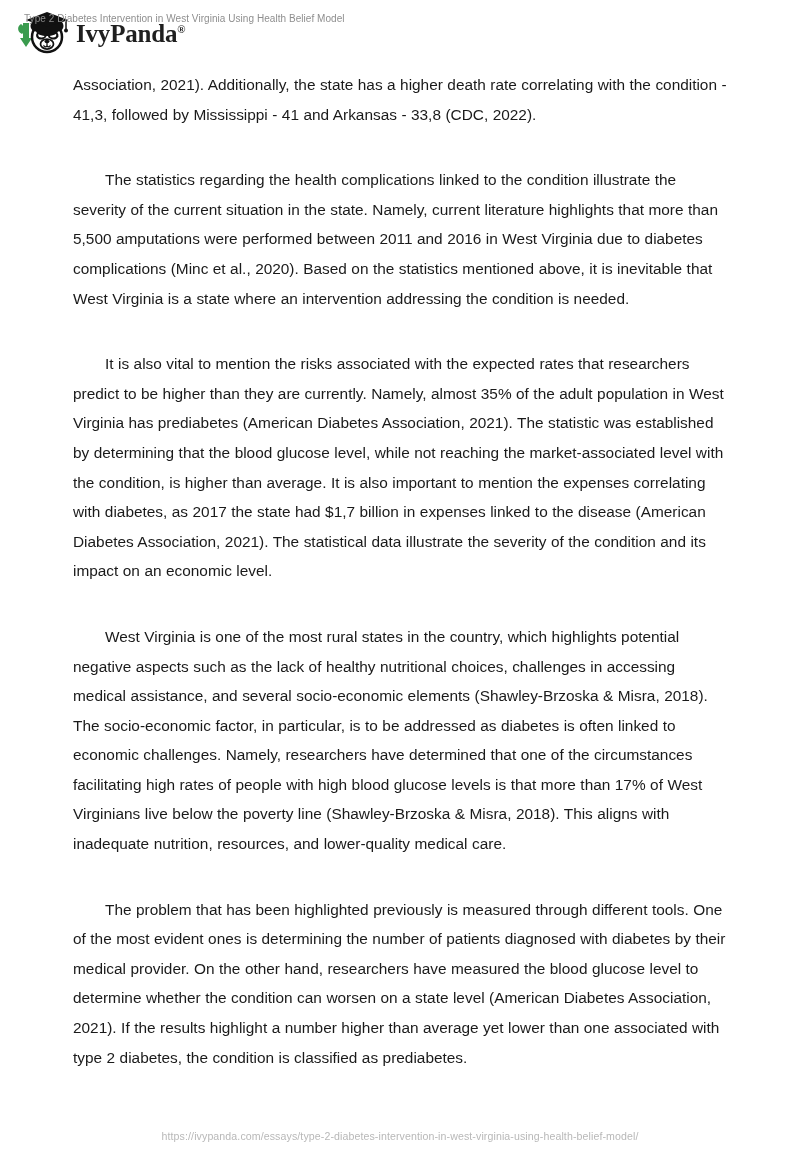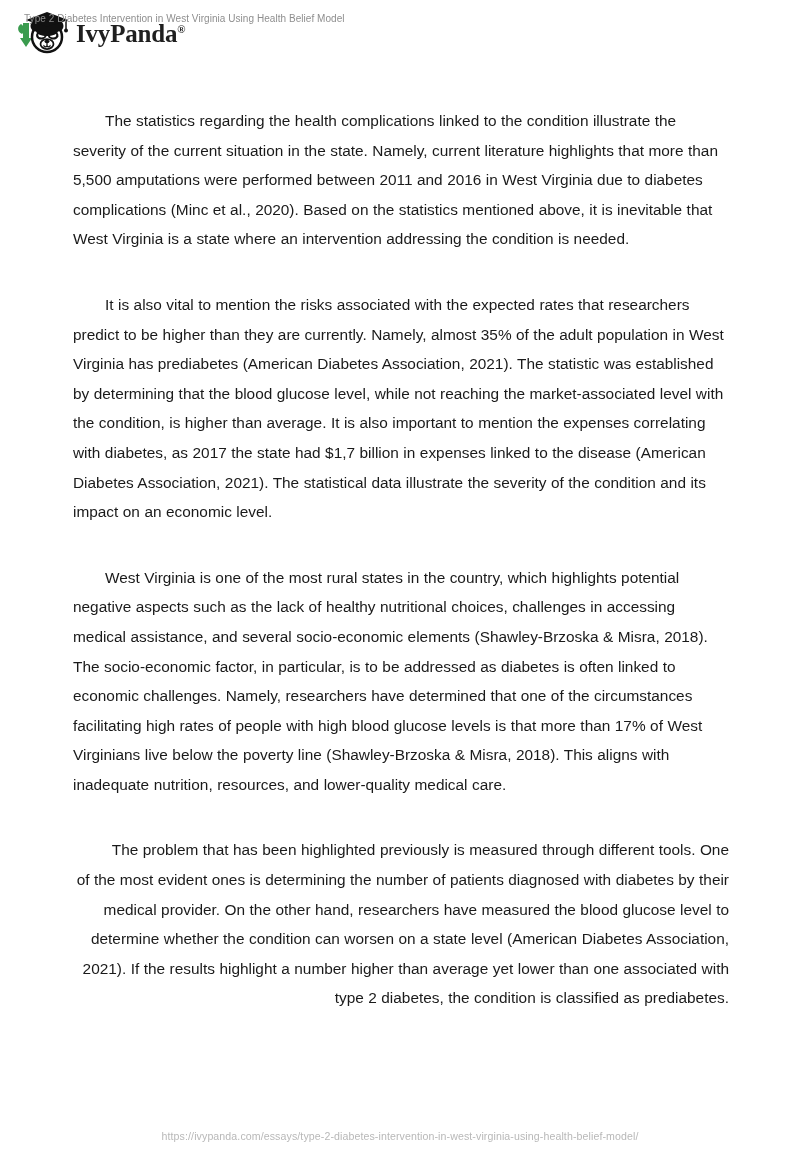--- a/index.html
+++ b/index.html
@@ -78,21 +78,20 @@
     margin: 0 0 15px 0;
     text-align: left;
     word-spacing: 0.2px;
   }
   .para.indent {
     text-indent: 32px;
     margin-top: 36px;
   }
   .para:last-child {
     margin-bottom: 0;
-    text-align: right;
   }
 
   
   .page-footer {
     position: absolute;
     left: 0;
     bottom: 16px;
     width: 800px;
     text-align: center;
   }
@@ -137,20 +136,21 @@
       <path d="M104 22 L104 40" stroke="#111111" stroke-width="3" fill="none"></path>
       <circle cx="104" cy="43" r="4" fill="#111111"></circle>
     </svg>
     <span class="brand-word"><span>IvyPanda</span><span class="reg">®</span></span>
   </div>
 
   <div class="header-title">Type 2 Diabetes Intervention in West Virginia Using Health Belief Model</div>
 </div>
 
 <div class="doc-body">
+  <p class="para">Association, 2021). Additionally, the state has a higher death rate correlating with the condition - 41,3, followed by Mississippi - 41 and Arkansas - 33,8 (CDC, 2022).</p>
   <p class="para indent">The statistics regarding the health complications linked to the condition illustrate the severity of the current situation in the state. Namely, current literature highlights that more than 5,500 amputations were performed between 2011 and 2016 in West Virginia due to diabetes complications (Minc et al., 2020). Based on the statistics mentioned above, it is inevitable that West Virginia is a state where an intervention addressing the condition is needed.</p>
   <p class="para indent">It is also vital to mention the risks associated with the expected rates that researchers predict to be higher than they are currently. Namely, almost 35% of the adult population in West Virginia has prediabetes (American Diabetes Association, 2021). The statistic was established by determining that the blood glucose level, while not reaching the market-associated level with the condition, is higher than average. It is also important to mention the expenses correlating with diabetes, as 2017 the state had $1,7 billion in expenses linked to the disease (American Diabetes Association, 2021). The statistical data illustrate the severity of the condition and its impact on an economic level.</p>
   <p class="para indent">West Virginia is one of the most rural states in the country, which highlights potential negative aspects such as the lack of healthy nutritional choices, challenges in accessing medical assistance, and several socio-economic elements (Shawley-Brzoska &amp; Misra, 2018). The socio-economic factor, in particular, is to be addressed as diabetes is often linked to economic challenges. Namely, researchers have determined that one of the circumstances facilitating high rates of people with high blood glucose levels is that more than 17% of West Virginians live below the poverty line (Shawley-Brzoska &amp; Misra, 2018). This aligns with inadequate nutrition, resources, and lower-quality medical care.</p>
   <p class="para indent">The problem that has been highlighted previously is measured through different tools. One of the most evident ones is determining the number of patients diagnosed with diabetes by their medical provider. On the other hand, researchers have measured the blood glucose level to determine whether the condition can worsen on a state level (American Diabetes Association, 2021). If the results highlight a number higher than average yet lower than one associated with type 2 diabetes, the condition is classified as prediabetes.</p>
 </div>
 
 <div class="page-footer">
   <a class="footer-url" href="#">https://ivypanda.com/essays/type-2-diabetes-intervention-in-west-virginia-using-health-belief-model/</a>
 </div>
 

